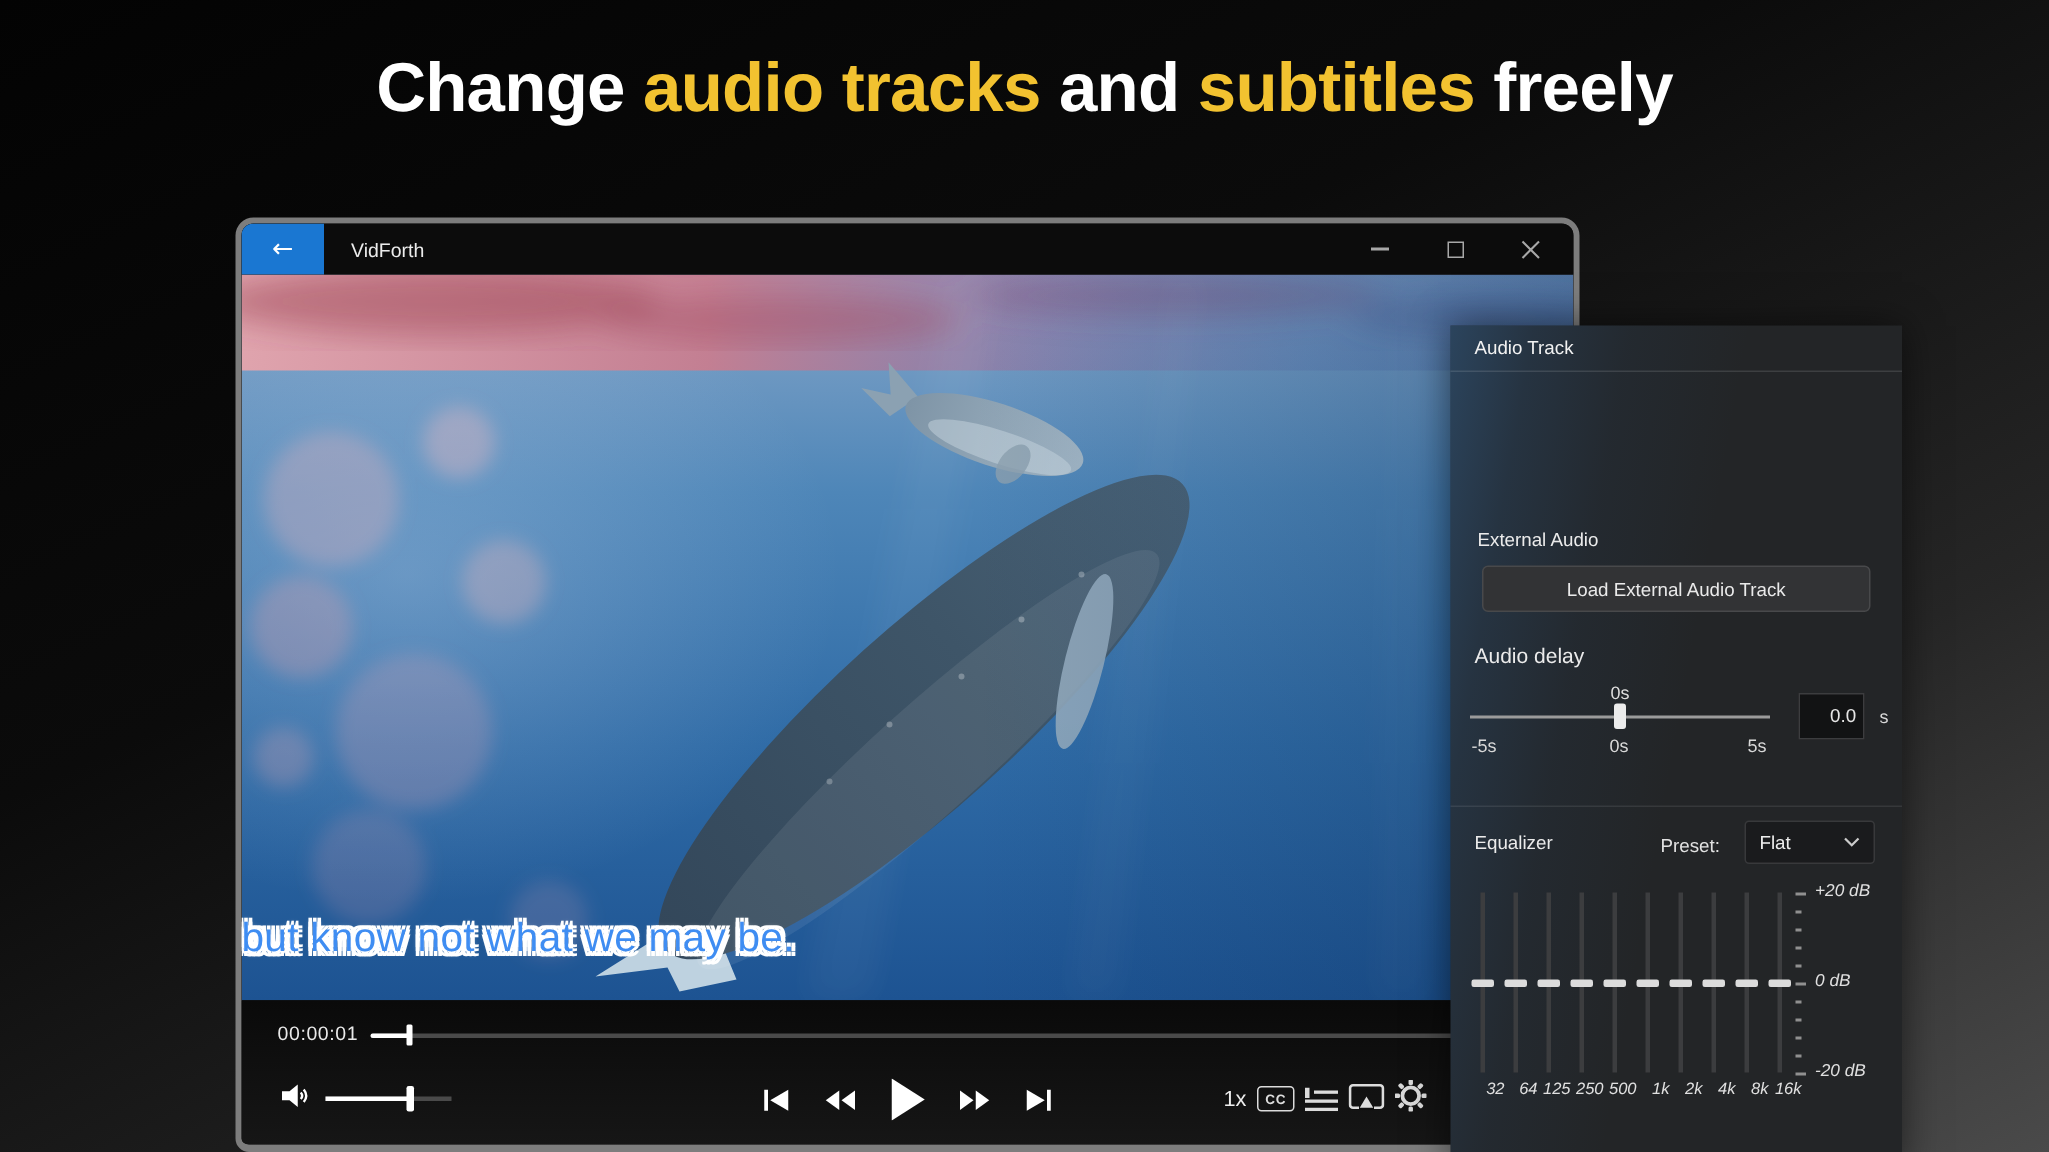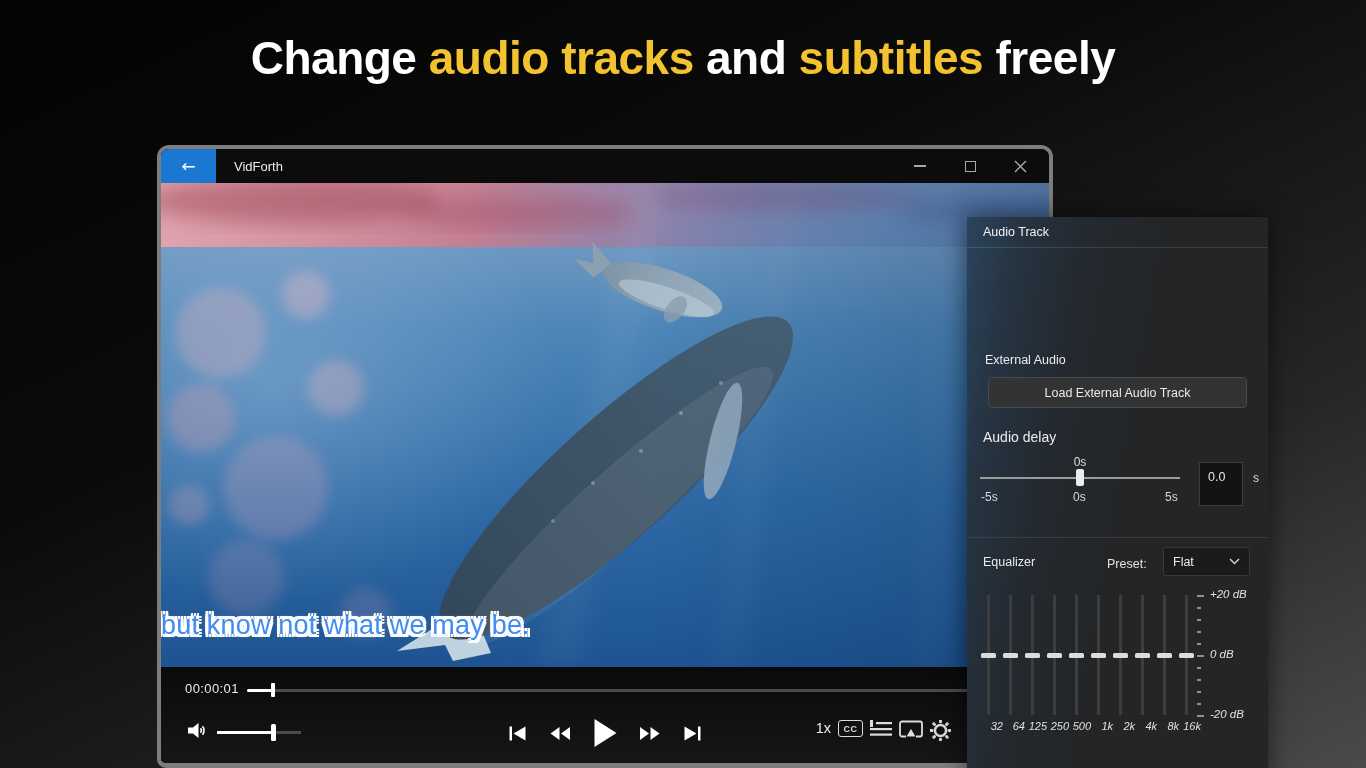--- a/index.html
+++ b/index.html
@@ -42,21 +42,21 @@
   .seek-track{ position:absolute; left:86px; top:22px; width:794px; height:3px; background:#4a4a4a; border-radius:2px; }
   .seek-fill{ position:absolute; left:86px; top:22px; width:26px; height:3px; background:#fff; border-radius:2px; }
   .seek-handle{ position:absolute; left:110px; top:16px; width:4px; height:14px; background:#fff; border-radius:1px; }
   .vol-icon{ position:absolute; left:26px; top:54px; }
   .vol-track{ position:absolute; left:56px; top:64px; width:84px; height:2.5px; background:#4a4a4a; }
   .vol-fill{ position:absolute; left:56px; top:64px; width:56px; height:2.5px; background:#fff; }
   .vol-handle{ position:absolute; left:110px; top:57px; width:5px; height:17px; background:#fff; border-radius:1.5px; }
   .transport{ position:absolute; left:50%; transform:translateX(-50%); top:52px;
     display:flex; align-items:center; gap:21px; }
   .tbtn{ display:flex; align-items:center; justify-content:center; }
-  .right-ctl{ position:absolute; right:98px; top:53px; display:flex; align-items:flex-start; gap:7px;margin-left:16px; }
+  .right-ctl{ position:absolute; right:98px; top:53px; display:flex; align-items:flex-end; gap:7px;margin-left:16px; }
   .speed{ font-size:14.5px; color:#eee; }
   .cc-box{ width:25px; height:17px; border:1.6px solid #dcdcdc; border-radius:3px;
     display:flex; align-items:center; justify-content:center; font-size:9px; font-weight:700; color:#dcdcdc; letter-spacing:0.5px; }
 
   
   .panel{ position:absolute; left:967px; top:206px; width:301px; height:562px; z-index:20;
     background:
       linear-gradient(100deg, rgba(52,102,152,0.48) 0%, rgba(46,92,140,0.26) 14%, rgba(40,80,124,0.10) 30%, rgba(0,0,0,0) 50%),
       #232527;
     box-shadow:0 0 24px rgba(0,0,0,0.55);
@@ -73,22 +73,22 @@
   .load-btn{ position:absolute; left:21px; top:160px; width:259px; height:31px;
     background:#323335; border:1px solid #48494b; border-radius:4px;
     color:#eaeaea; font-size:12.5px; font-family:"Liberation Sans",sans-serif; }
   .delay-label{ position:absolute; left:16px; top:212px; font-size:14px; color:#ebebeb; }
   .delay-value{ position:absolute; left:103px; top:238px; width:20px; text-align:center; color:#ddd; }
   .d-track{ position:absolute; left:13px; top:260px; width:200px; height:2px; background:#9b9b9b; }
   .d-handle{ position:absolute; left:109px; top:252px; width:8px; height:17px; background:#ececec; border-radius:2px; }
   .d-min{ position:absolute; left:14px; top:273px; color:#d8d8d8; }
   .d-mid{ position:absolute; left:106px; top:273px; color:#d8d8d8; }
   .d-max{ position:absolute; left:198px; top:273px; color:#d8d8d8; }
-  .delay-input{ position:absolute; left:232px; top:245px; width:44px; height:44px;
-    background:#121314; border:1px solid #3c3d3f; line-height:29px; padding-left:8px;
+  .delay-input{ position:absolute; left:232px; top:245px; width:44px; height:31px;
+    background:#121314; border:1px solid #3c3d3f; line-height:29px; padding-left:20px;
     color:#e6e6e6; font-size:12.5px; }
   .delay-unit{ position:absolute; left:286px; top:254px; color:#d8d8d8; }
   .divider{ position:absolute; left:0; top:320px; width:100%; height:1px; background:rgba(255,255,255,0.09); }
   .eq-label{ position:absolute; left:16px; top:338px; font-size:12.5px; color:#ebebeb; }
   .preset-label{ position:absolute; left:140px; top:340px; font-size:12.5px; color:#e2e2e2; }
   .preset-select{ position:absolute; left:196px; top:330px; width:87px; height:29px;
     background:#1a1b1d; border:1px solid #38393b; border-radius:3px;
     display:flex; align-items:center; padding:0 9px; }
   .preset-select span{ flex:1; font-size:12.5px; color:#eee; }
   .eq-bands{ position:absolute; left:10px; top:374px; display:flex; }

